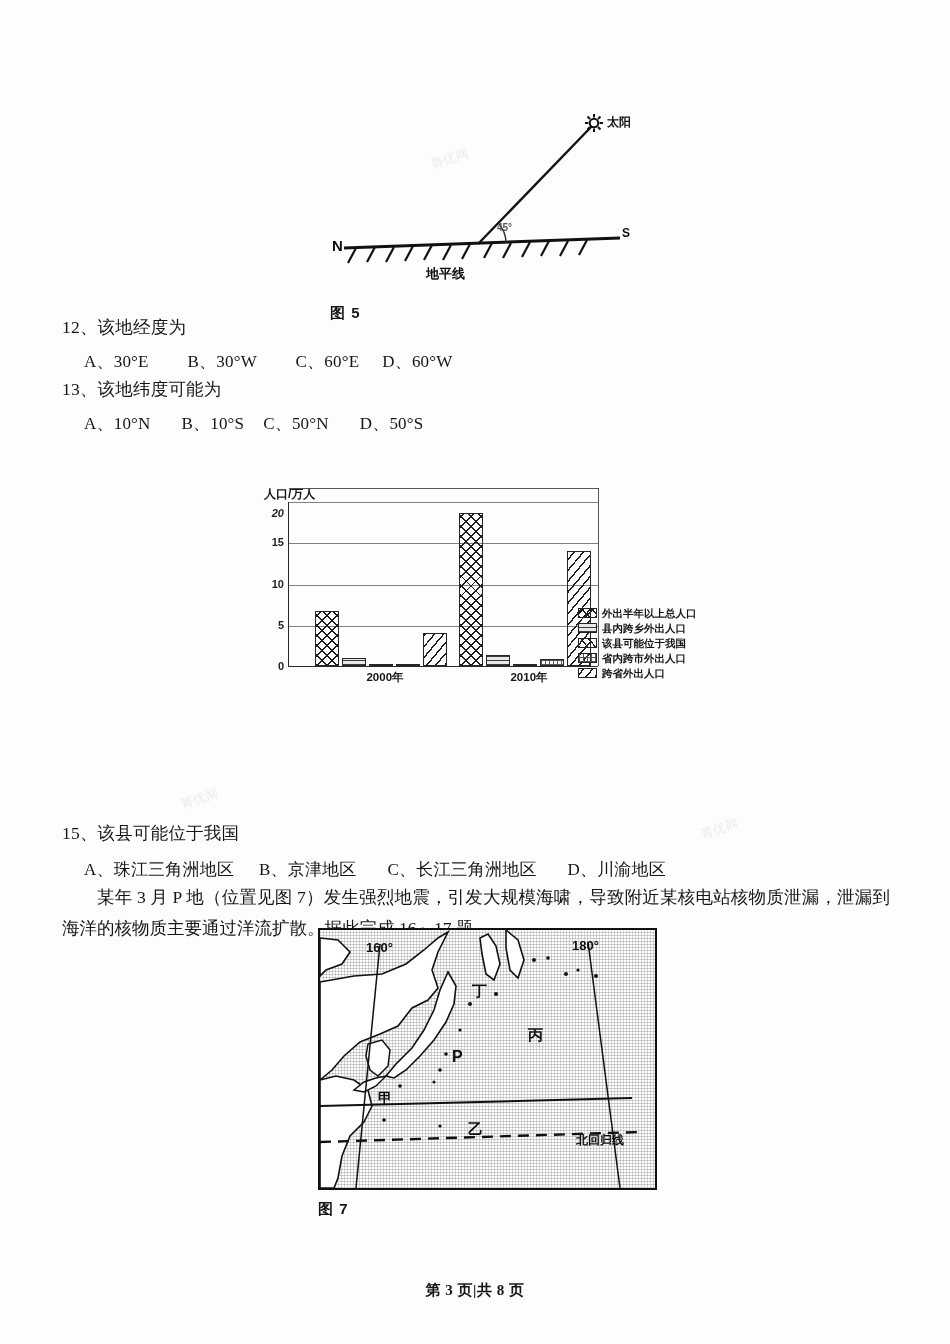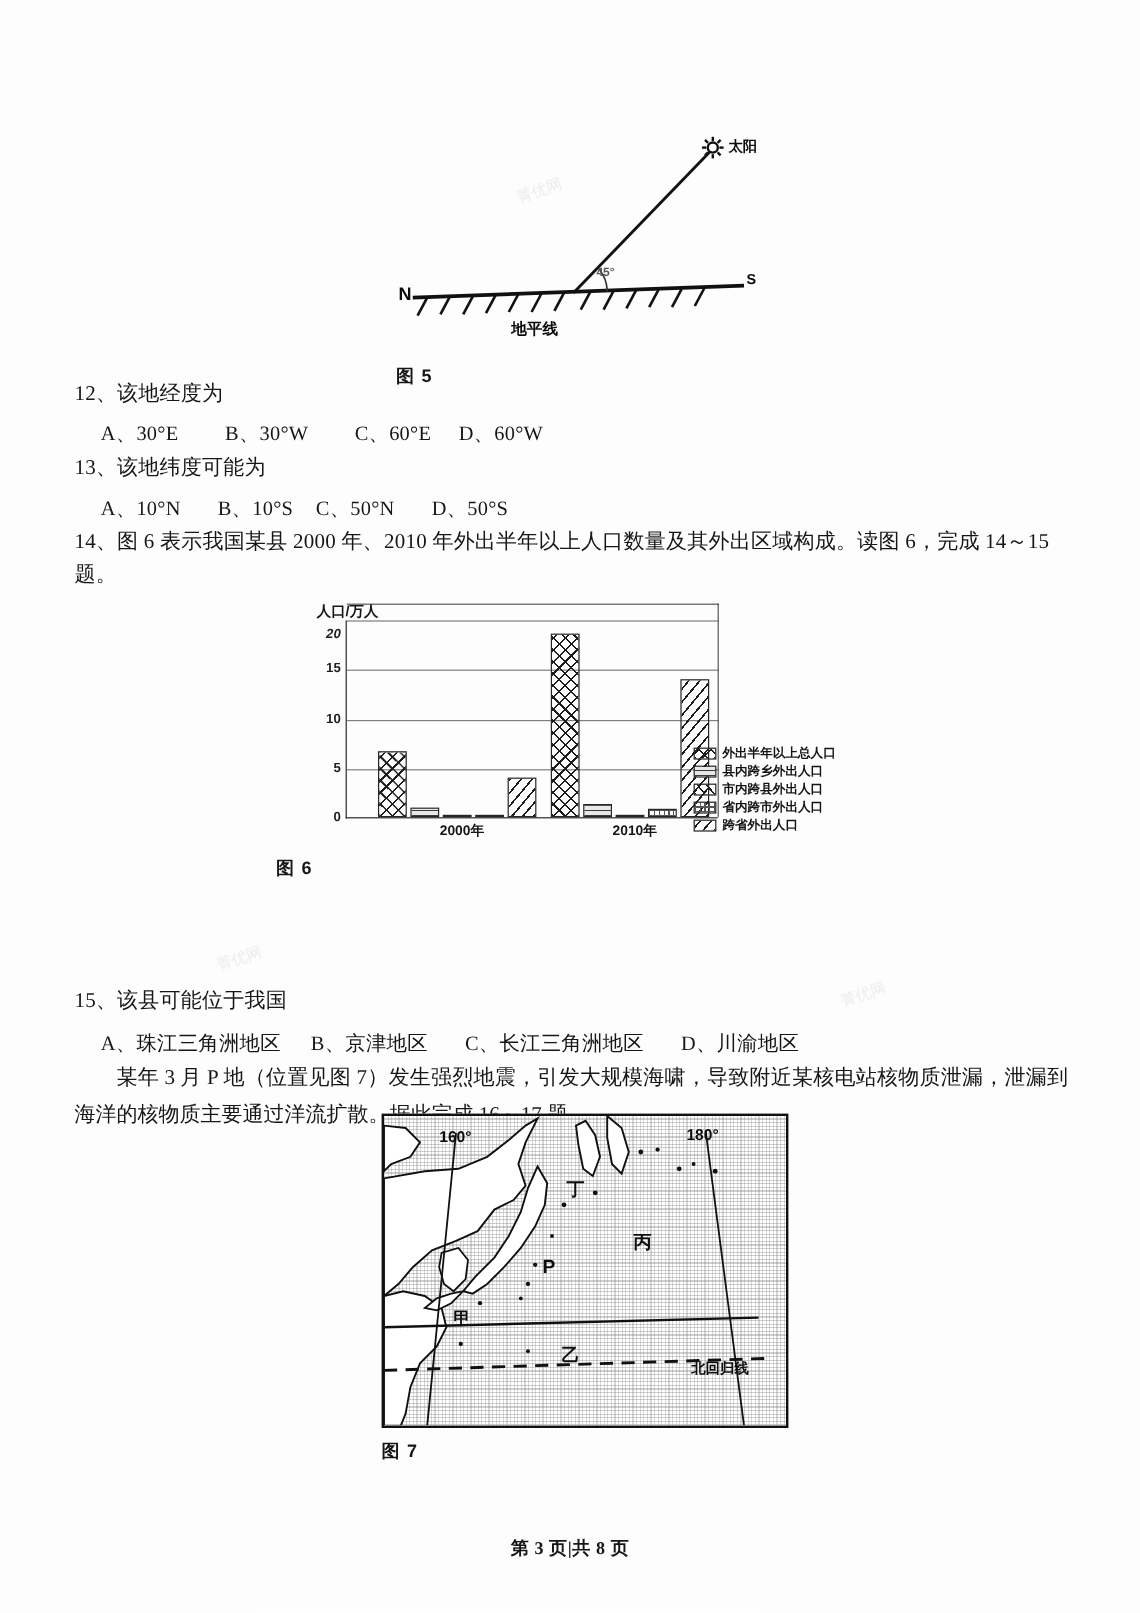--- a/index.html
+++ b/index.html
@@ -18,21 +18,21 @@
 
   .blk{position:absolute;}
 
   
   #fig5{left:330px;top:100px;width:330px;height:205px;}
   #fig5 svg{display:block;}
   .f5txt{font-family:"Liberation Sans","DejaVu Sans",sans-serif;font-weight:bold;}
 
   
   #fig6{left:230px;top:488px;width:520px;height:245px;}
-  .chart-wrap{position:relative;width:520px;height:205px;margin-top:15px;}
+  .chart-wrap{position:relative;width:520px;height:205px;}
   .plot{
     position:absolute;left:58px;top:14px;width:310px;height:165px;
     border-left:1.6px solid #2a2a2a;border-bottom:1.6px solid #2a2a2a;
     box-sizing:border-box;
   }
   .plot .frame-r{position:absolute;right:-1px;top:-14px;bottom:0;width:1.3px;background:#3a3a3a;opacity:.85;}
   .plot .frame-t{position:absolute;left:0;right:-1px;top:-14px;height:1.3px;background:#3a3a3a;opacity:.85;}
   .gridline{position:absolute;left:0;right:-1px;height:1px;background:#555;opacity:.75;}
   .ytick{position:absolute;right:100%;margin-right:5px;transform:translateY(-55%);
          font-size:11px;font-family:"Liberation Sans","DejaVu Sans",sans-serif;font-weight:bold;color:#1e1e1e;}
@@ -149,23 +149,20 @@
       <span>A、10°N</span>
       <span style="display:inline-block;width:22px;"></span>
       <span>B、10°S</span>
       <span style="display:inline-block;width:10px;"></span>
       <span>C、50°N</span>
       <span style="display:inline-block;width:22px;"></span>
       <span>D、50°S</span>
     </div>
   </div>
 
-  <div class="blk" style="left:62px;top:438px;width:828px;">
-    <div class="q-line" style="text-indent:0;">14、图 6 表示我国某县 2000 年、2010 年外出半年以上人口数量及其外出区域构成。读图 6，完成 14～15 题。</div>
-  </div>
 
   <div class="blk" id="fig6">
     <div class="chart-wrap">
       <div class="ylab">人口/万人</div>
       <div class="plot" id="plot">
         <div class="frame-t"></div>
         <div class="frame-r"></div>
       <div class="ytick" style="top: 165px;">0</div>
           <div class="gridline" style="top: 123.75px;"></div>
           <div class="ytick" style="top: 123.75px;">5</div>
@@ -196,33 +193,32 @@
           <div class="lgrow">
             <span class="swatch p-cross"></span>
             <span>外出半年以上总人口</span>
           </div>
           <div class="lgrow">
             <span class="swatch p-solidgrey"></span>
             <span>县内跨乡外出人口</span>
           </div>
           <div class="lgrow">
             <span class="swatch p-diagL"></span>
-            <span>市内跨县外出人口</span>
+            <span>该县可能位于我国</span>
           </div>
           <div class="lgrow">
             <span class="swatch p-dots"></span>
             <span>省内跨市外出人口</span>
           </div>
           <div class="lgrow">
             <span class="swatch p-diagR"></span>
             <span>跨省外出人口</span>
           </div>
         </div>
     </div>
-    <div class="figcap">图 6</div>
   </div>
 
 
   <div class="blk" style="left:62px;top:820px;width:840px;">
     <div class="q-line">15、该县可能位于我国</div>
     <div class="q-opts" style="margin-top:10px;padding-left:22px;">
       <span>A、珠江三角洲地区</span>
       <span style="display:inline-block;width:16px;"></span>
       <span>B、京津地区</span>
       <span style="display:inline-block;width:22px;"></span>

